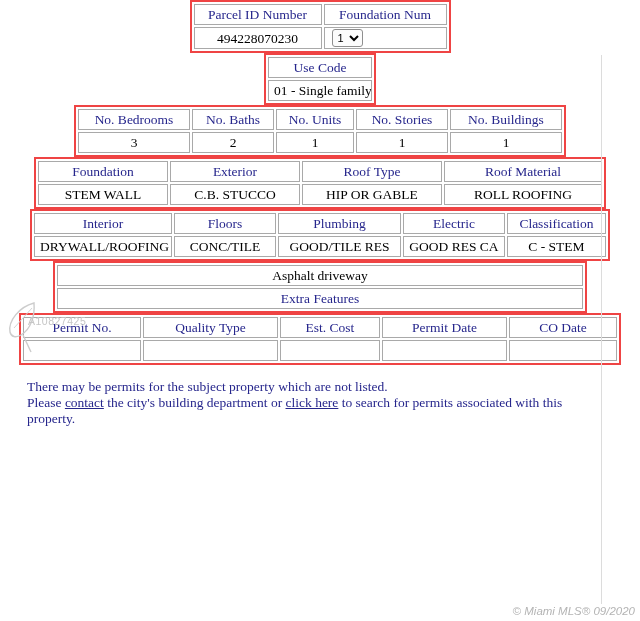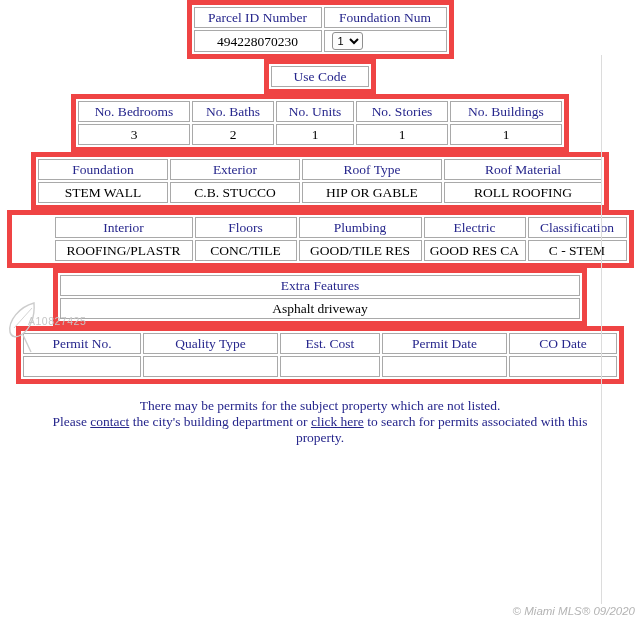--- a/index.html
+++ b/index.html
@@ -10,21 +10,21 @@
     height: 621px;
     font-family: "Liberation Serif", serif;
     position: relative;
     overflow: hidden;
   }
   .page { position: relative; width: 640px; height: 621px; }
 
   table.tbl {
     border-collapse: separate;
     border-spacing: 2px;
-    border: 5px solid #ef4444;
+    border: 2px solid #ef4444;
     margin: 0 auto;
     table-layout: fixed;
   }
   table.tbl td {
     border: 1px solid #a9a9a9;
     padding: 1px 5px;
     height: 17px;
     text-align: center;
     font-size: 13.5px;
     line-height: 15px;
@@ -44,21 +44,21 @@
     border-radius: 3px;
     background: #fcfcfc;
     color: #000;
     padding: 0 1px;
     margin-left: 2px;
   }
 
   .footer-note {
     margin: 14px auto 0 auto;
     max-width: 586px;
-    text-align: center;
+    text-align: left;
     color: #26268c;
     font-size: 13.5px;
     line-height: 16px;
   }
   .footer-note a {
     color: #26268c;
     text-decoration: underline;
     cursor: pointer;
   }
 
@@ -98,21 +98,21 @@
     width: 1px;
     height: 549px;
     background: #dcdcdc;
   }
 
   
   .m-parcel   { margin-top: 33px; }
   .m-usecode  { margin-top: 26px; }
   .m-counts   { margin-top: 30px; }
   .m-struct1  { margin-top: 22px; }
-  .m-struct2  { margin-top: 12px; padding-left: 41px; }
+  .m-struct2  { margin-top: 12px; }
   .m-struct3  { margin-top: 12px; }
   .m-extra    { margin-top: 12px; }
   .m-permits  { margin-top: 18px; }
 </style>
 </head>
 <body>
 
 <div class="page">
 
   <table class="tbl m-parcel" style="width:235px">
@@ -130,20 +130,23 @@
       </td>
     </tr>
   </tbody>
     </table>
 
   <table class="tbl m-usecode" style="width:112px">
     <tbody>
         <tr>
       <td class="hdr">Use Code</td>
     </tr>
+    <tr>
+      <td class="val">01 - Single family</td>
+    </tr>
   </tbody>
     </table>
 
   <table class="tbl m-counts" style="width:418px">
     <tbody>
         <tr>
       <td class="hdr" style="width:100px">No. Bedrooms</td>
       <td class="hdr" style="width:70px">No. Baths</td>
       <td class="hdr" style="width:66px">No. Units</td>
       <td class="hdr" style="width:80px">No. Stories</td>
@@ -179,37 +182,37 @@
   <table class="tbl m-struct2" style="width:516px">
     <tbody>
         <tr>
       <td class="hdr" style="width:126px">Interior</td>
       <td class="hdr" style="width:90px">Floors</td>
       <td class="hdr" style="width:111px">Plumbing</td>
       <td class="hdr" style="width:90px">Electric</td>
       <td class="hdr" style="width:87px">Classification</td>
     </tr>
     <tr>
-      <td class="val">ROOFING/PLASTR</td>
+      <td class="val">DRYWALL/ROOFING</td>
       <td class="val">CONC/TILE</td>
       <td class="val">GOOD/TILE RES</td>
       <td class="val">GOOD RES CA</td>
       <td class="val">C - STEM</td>
     </tr>
   </tbody>
     </table>
 
 
   <table class="tbl m-extra" style="width:534px">
     <tbody>
         <tr>
+      <td class="val">Asphalt driveway</td>
+    </tr>
+    <tr>
       <td class="hdr">Extra Features</td>
-    </tr>
-    <tr>
-      <td class="val">Asphalt driveway</td>
     </tr>
   </tbody>
     </table>
 
   <table class="tbl m-permits" style="width:534px">
     <tbody>
         <tr>
       <td class="hdr" style="width:106px">Permit No.</td>
       <td class="hdr" style="width:123px">Quality Type</td>
       <td class="hdr" style="width:88px">Est. Cost</td>

